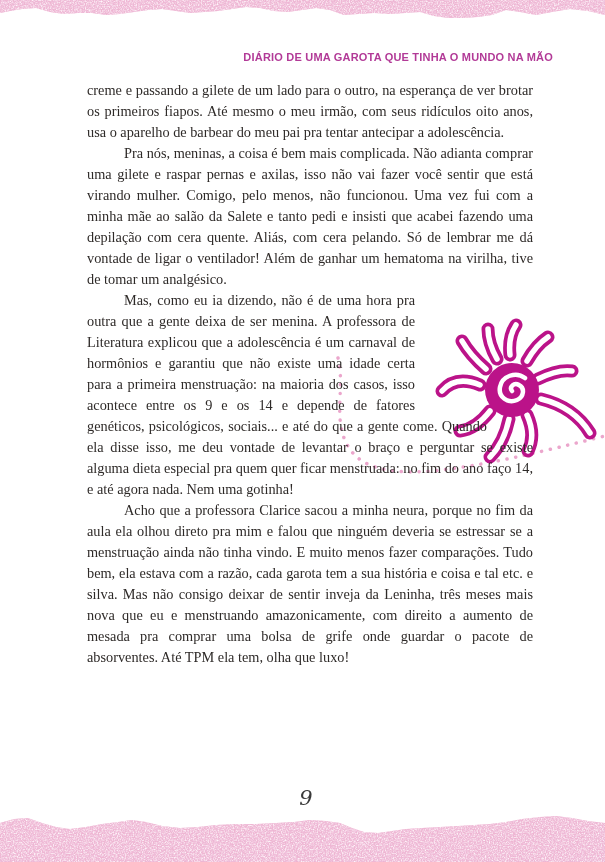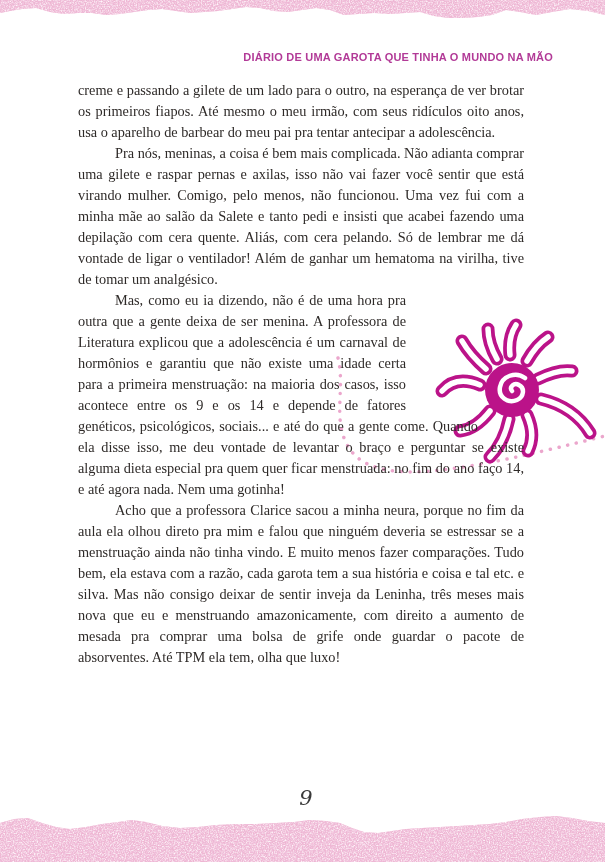--- a/index.html
+++ b/index.html
@@ -2,21 +2,21 @@
 <html><head>
 <meta charset="utf-8">
 <style>
   html,body{margin:0;padding:0;background:#fff;}
   .page{position:relative;width:605px;height:862px;background:#ffffff;overflow:hidden;
         font-family:"Liberation Serif",serif;}
   .decor{position:absolute;left:0;top:0;z-index:0;}
   .header{position:absolute;top:51px;right:52px;z-index:1;
           font-family:"Liberation Sans",sans-serif;font-weight:bold;font-size:11px;
           letter-spacing:0.2px;color:#b23a97;white-space:nowrap;}
-  .content{position:absolute;left:78px;top:80px;width:446px;z-index:1;
+  .content{position:absolute;left:87px;top:80px;width:446px;z-index:1;
            font-size:14.3px;line-height:21px;text-align:justify;color:#2e2a28;}
   .content p{margin:0;text-indent:37px;}
   .content p.first{text-indent:0;}
   .float-a{float:right;clear:right;width:118px;height:126px;}
   .float-b{float:right;clear:right;width:46px;height:21px;}
   .pagenum{position:absolute;left:286px;top:786px;width:40px;text-align:center;z-index:1;
            font-family:"DejaVu Serif",serif;font-style:italic;font-size:21px;color:#3a3a3a;}
 </style>
 </head>
 <body>

